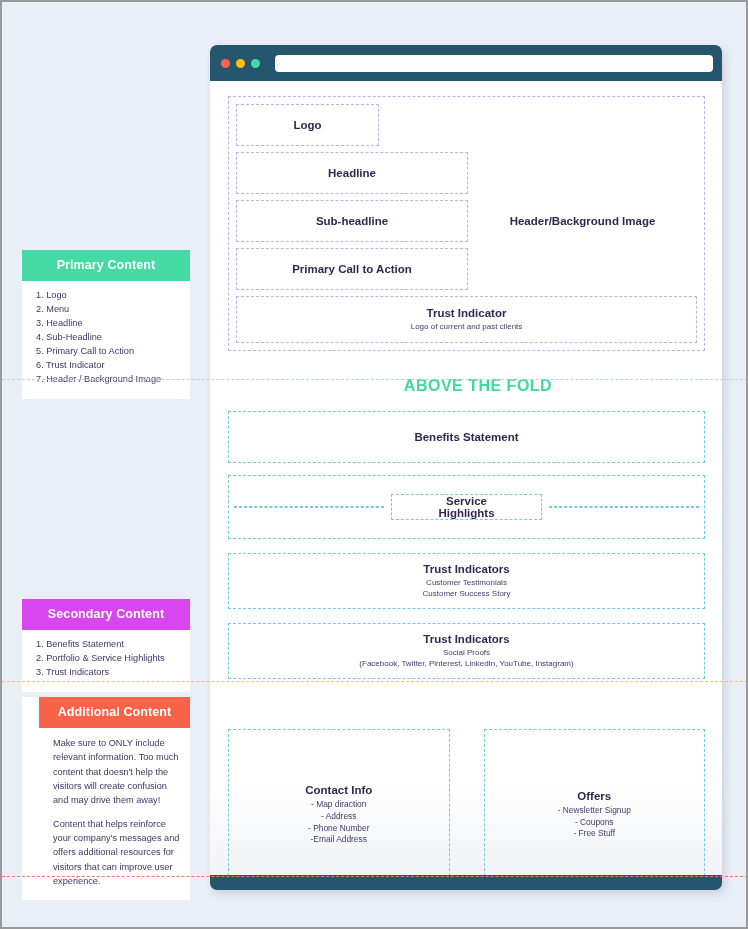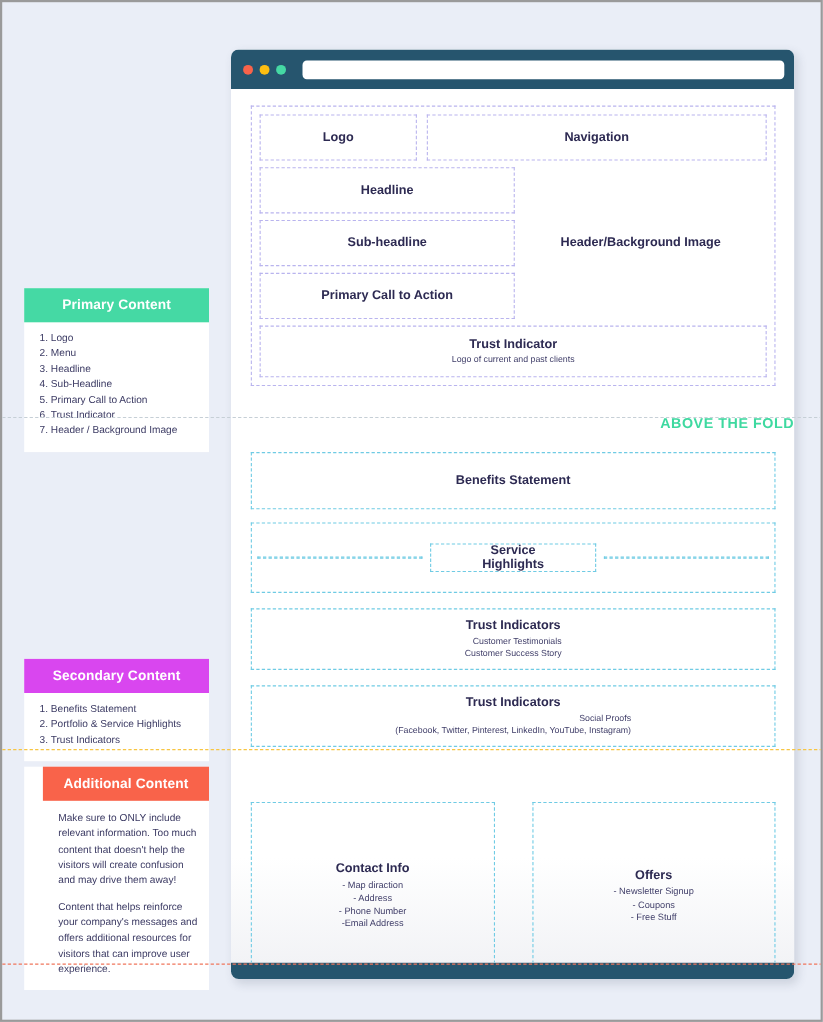--- a/index.html
+++ b/index.html
@@ -46,21 +46,21 @@
   .legend-body ol li {
     counter-increment: li;
     white-space: nowrap;
   }
   .legend-body ol li::before {
     content: counter(li) ". ";
   }
   .legend-para { margin-bottom: 9px; line-height: 1.56; }
   .legend-para:last-child { margin-bottom: 0; }
 
-  #panel-primary   { top: 248px; margin-top: 12px; }
+  #panel-primary   { top: 248px; }
   #panel-secondary { top: 597px; }
   #panel-additional{ top: 695px; padding-left: 17px; }
 
   
   .browser {
     position: absolute;
     left: 208px;
     top: 43px;
     width: 512px;
     height: 845px;
@@ -111,21 +111,21 @@
 
   
   .wf {
     border: 1.3px dashed #b9b4ee;
     display: flex;
     align-items: center;
     justify-content: center;
     text-align: center;
   }
   .wf-title { font-weight: bold; font-size: 11.5px; color: #2d2a52; }
-  .wf-sub { font-size: 8px; color: #3f3d68; line-height: 1.38; margin-top: 2px; text-align: right; }
+  .wf-sub { font-size: 8px; color: #3f3d68; line-height: 1.38; margin-top: 2px; }
   .wf-list { font-size: 8.4px; color: #3f3d68; line-height: 1.42; margin-top: 3px; }
 
   
   .sec-fold {
     position: absolute;
     left: 18px; top: 15px; right: 17px;
     border: 1.3px dashed #b9b4ee;
     padding: 7px;
   }
   .fold-row1 { display: flex; gap: 9px; height: 42px; }
@@ -134,24 +134,24 @@
   .fold-row2 { display: flex; gap: 0; margin-top: 6px; }
   .fold-left { width: 232px; display: flex; flex-direction: column; gap: 6px; }
   .fold-right { flex: 1; display: flex; align-items: center; justify-content: center; }
   .fold-box { height: 42px; }
   .fold-trust { margin-top: 6px; height: 47px; flex-direction: column; }
 
   .fold-label {
     position: absolute;
     left: 0; right: 0;
     top: 296px;
-    text-align: right;
+    text-align: center;
     color: #3ed9a0;
     font-weight: bold;
-    font-size: 13px;
+    font-size: 16px;
     letter-spacing: 0.5px;
     padding-left: 24px;
   }
 
   
   .wf-teal { border-color: #6fcbe4; }
   .sec-secondary {
     position: absolute;
     left: 18px; top: 330px; right: 17px;
   }
@@ -237,23 +237,20 @@
     <span class="dot dot-green"></span>
     <input class="url-bar" type="text" placeholder="" style="">
   </div>
 
   <div class="browser-canvas">
 
     <div class="sec-fold">
       <div class="fold-row1">
         <div class="wf fold-logo">
           <span class="wf-title">Logo</span>
-        </div>
-        <div class="wf fold-nav">
-          <span class="wf-title">Navigation</span>
         </div>
       </div>
 
       <div class="fold-row2">
         <div class="fold-left">
           <div class="wf fold-box">
             <span class="wf-title">Headline</span>
           </div>
           <div class="wf fold-box">
             <span class="wf-title">Sub-headline</span>

